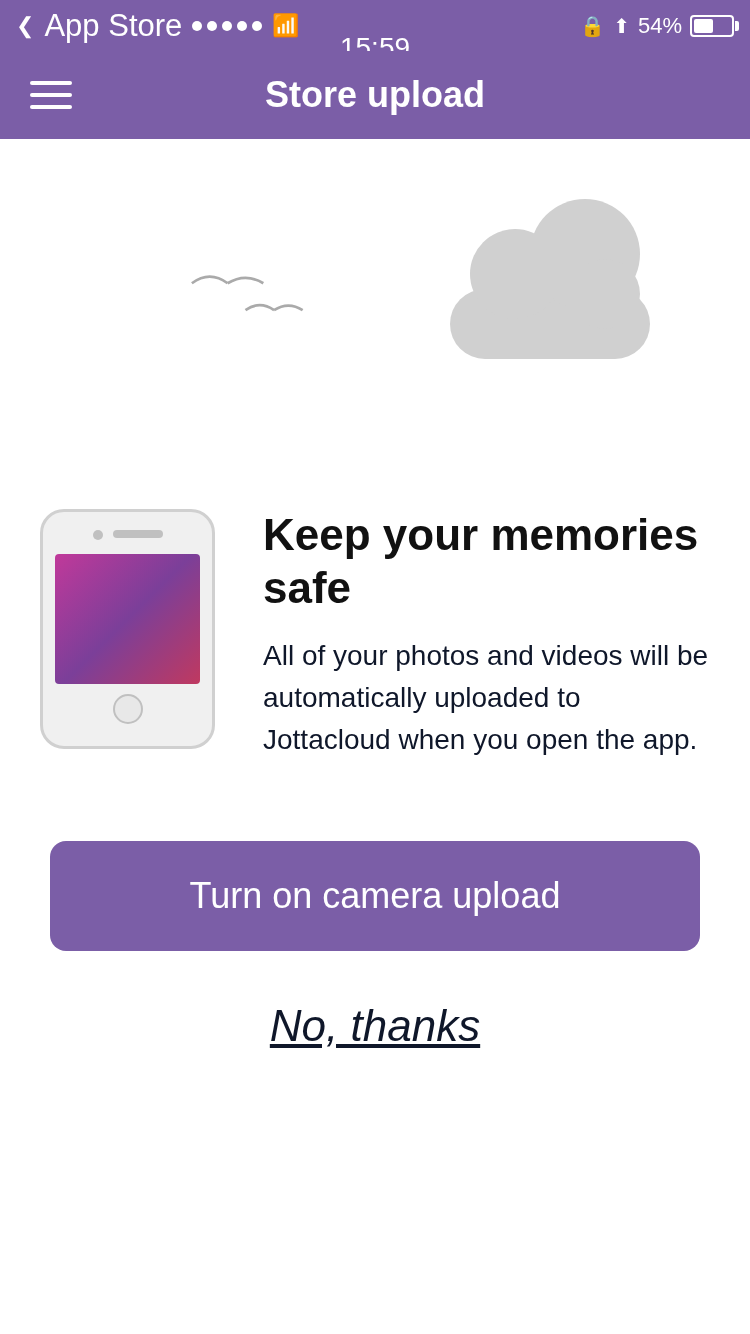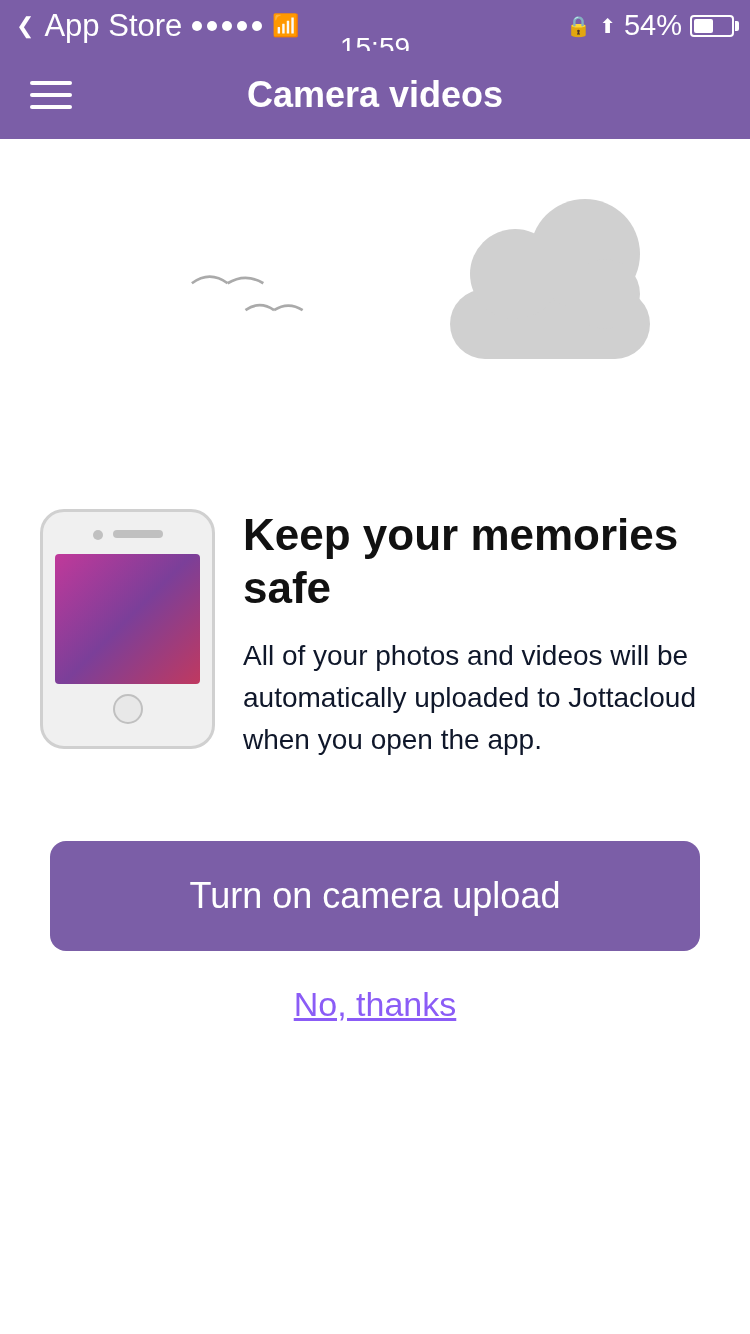--- a/index.html
+++ b/index.html
@@ -191,21 +191,21 @@
       background: #d0d0d0;
       border-radius: 50%;
     }
 
     
     .phone-illustration {
       width: 750px;
       display: flex;
       align-items: flex-start;
       padding: 0 40px;
-      gap: 28px;
+      gap: 48px;
       margin-bottom: 60px;
     }
 
     .phone-device {
       width: 175px;
       flex-shrink: 0;
       background: #f0f0f0;
       border-radius: 24px;
       border: 3px solid #d0d0d0;
       padding: 18px 12px 22px;
@@ -269,46 +269,47 @@
       line-height: 1.5;
     }
 
     
     .buttons-area {
       width: 750px;
       padding: 20px 50px;
       display: flex;
       flex-direction: column;
       align-items: center;
-      gap: 24px;
+      gap: 40px;
     }
 
     .btn-primary {
       width: 100%;
       height: 110px;
       background: #7b5ea7;
       border: none;
       border-radius: 16px;
       color: white;
       font-size: 36px;
       font-weight: 500;
       cursor: pointer;
       display: flex;
       align-items: center;
       justify-content: center;
     }
 
     .btn-secondary {
       background: none;
       border: none;
-      font-size: 34px;
-      color: #8b5cf6;
+      font-size: 44px;
+      color: #0f172a;
       text-decoration: underline;
       cursor: pointer;
       padding: 10px;
+      font-style: italic;
     }
 
     
     .birds-area {
       position: absolute;
       top: 0;
       left: 0;
       width: 100%;
       height: 100%;
       pointer-events: none;
@@ -329,34 +330,34 @@
       <div class="signal-dot"></div>
     </div>
     <span style="font-size:22px;">📶</span>
   </div>
 
   <div class="status-center">15:59</div>
 
   <div class="status-right">
     <span style="font-size:20px;">🔒</span>
     <span style="font-size:20px;">⬆</span>
-    <span style="font-size:29px;">54%</span>
+    <span style="font-size:22px;">54%</span>
     <div class="battery-bar">
       <div class="battery-fill"></div>
     </div>
   </div>
 </div>
 
 <div class="header">
   <div class="hamburger">
     <div class="hamburger-line"></div>
     <div class="hamburger-line"></div>
     <div class="hamburger-line"></div>
   </div>
-  <span class="header-title">Camera videos</span>
+  <span class="header-title">Store upload</span>
 </div>
 
 <div class="main-content">
 
   <div class="illustration">
 
     <svg class="birds-area" viewBox="0 0 750 240">
 
       <path d="M170,80 Q190,65 210,80" stroke="#aaaaaa" stroke-width="3" fill="none"></path>
       <path d="M210,80 Q230,68 250,80" stroke="#aaaaaa" stroke-width="3" fill="none"></path>

